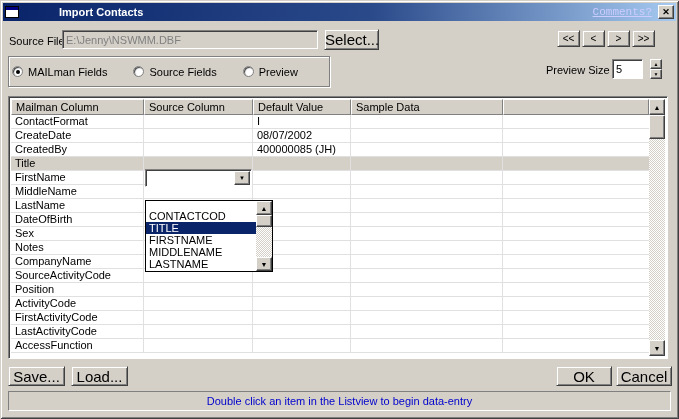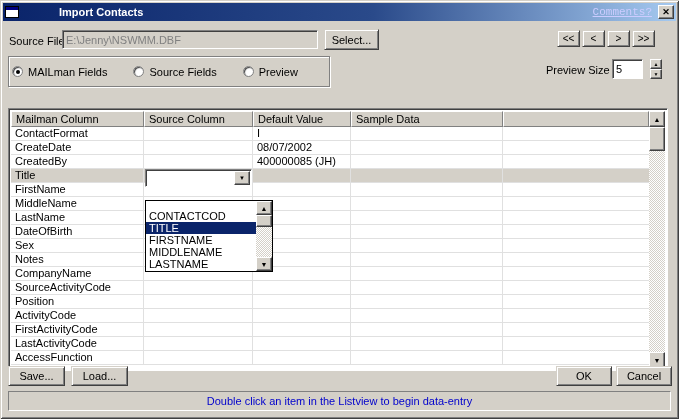--- a/index.html
+++ b/index.html
@@ -29,21 +29,21 @@
     border:1px solid; border-color:#fff #404040 #404040 #fff;
     box-shadow: inset -1px -1px 0 #808080;
     font-size:9px; font-weight:bold; line-height:12px; text-align:center; cursor:pointer;
   }
 
   
   .btn {
     position:absolute; background:#d4d0c8;
     border:1px solid; border-color:#d4d0c8 #404040 #404040 #d4d0c8;
     box-shadow: inset 1px 1px 0 #fff, inset -1px -1px 0 #808080;
-    font-family:"Liberation Sans",sans-serif; font-size:11px; text-align:center; cursor:pointer;
+    font-family:"Liberation Sans",sans-serif; font-size:15px; text-align:center; cursor:pointer;
   }
 
   
   .src-label { position:absolute; left:9px; top:35px; }
   .src-input {
     position:absolute; left:62px; top:30px; width:256px; height:19px;
     background:#d4d0c8; color:#808080; font-size:11px; padding:4px 3px;
     border:1px solid; border-color:#808080 #fff #fff #808080; box-shadow: inset 1px 1px 0 #404040;
     font-family:"Liberation Sans",sans-serif;
   }
@@ -73,21 +73,21 @@
   }
   .spinner { position:absolute; left:650px; top:59px; width:12px; height:20px; display:flex; flex-direction:column; }
   .spin-btn {
     flex:1; background:#d4d0c8; border:1px solid; border-color:#fff #404040 #404040 #fff;
     box-shadow: inset -1px -1px 0 #808080; font-size:5px; line-height:8px; text-align:center; cursor:pointer; padding:0;
   }
 
   
   .listview {
     position:absolute; left:8px; top:96px; width:660px; height:263px; background:#fff;
-    border:1px solid; border-color:#808080 #fff #fff #808080; box-shadow: inset 1px 1px 0 #404040; margin-top: 12px;
+    border:1px solid; border-color:#808080 #fff #fff #808080; box-shadow: inset 1px 1px 0 #404040;
   }
   .lv-inner { position:absolute; left:2px; top:2px; right:18px; bottom:2px; overflow:hidden; }
   .hdr { display:flex; height:16px; }
   .hcell {
     background:#d4d0c8; border:1px solid; border-color:#fff #808080 #808080 #fff;
     padding:1px 0 0 4px; white-space:nowrap; overflow:hidden; flex:none;
   }
   .c0 { width:133px; } .c1 { width:109px; } .c2 { width:98px; } .c3 { width:152px; } .c4 { width:148px; flex:1; }
   .rows { height:243px; overflow:hidden; }
   .row { display:flex; height:14px; border-bottom:1px solid #e0e0e0; background:#fff; }

